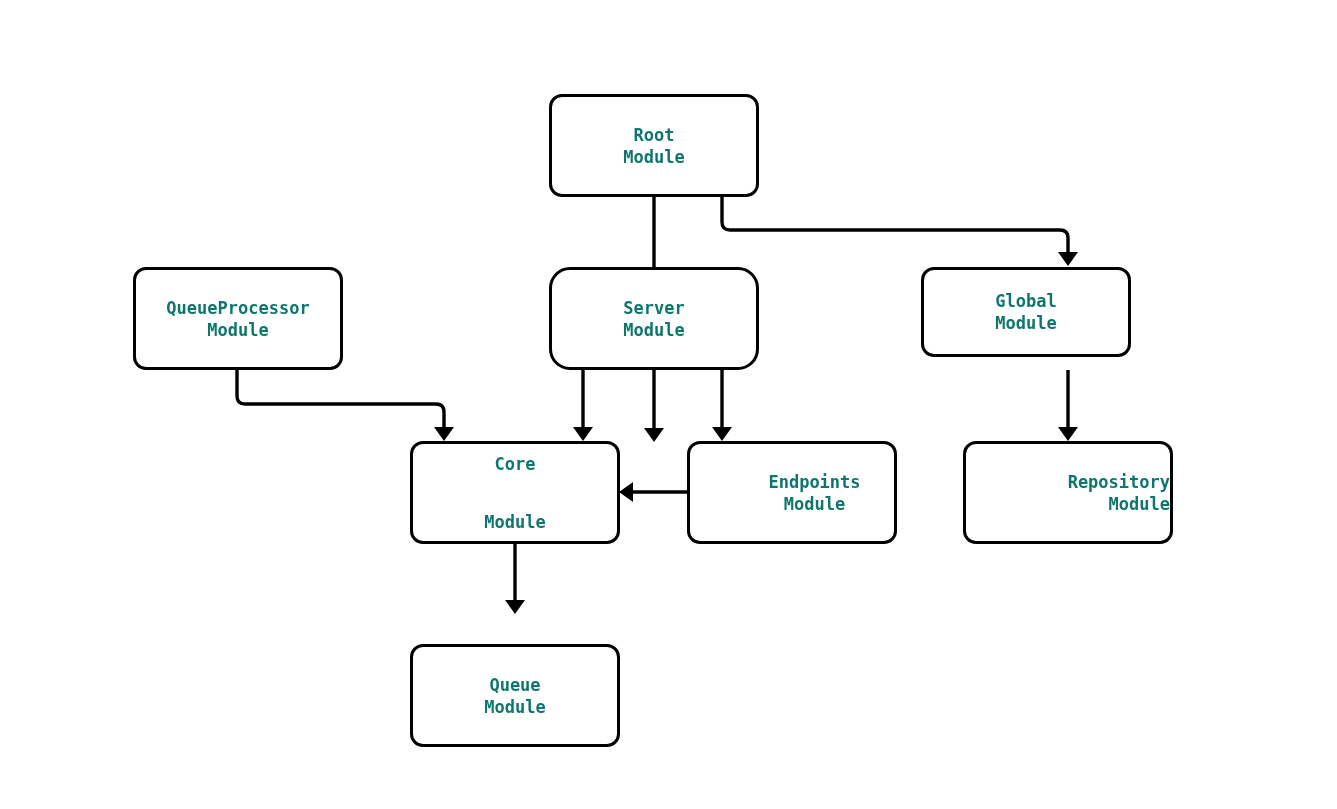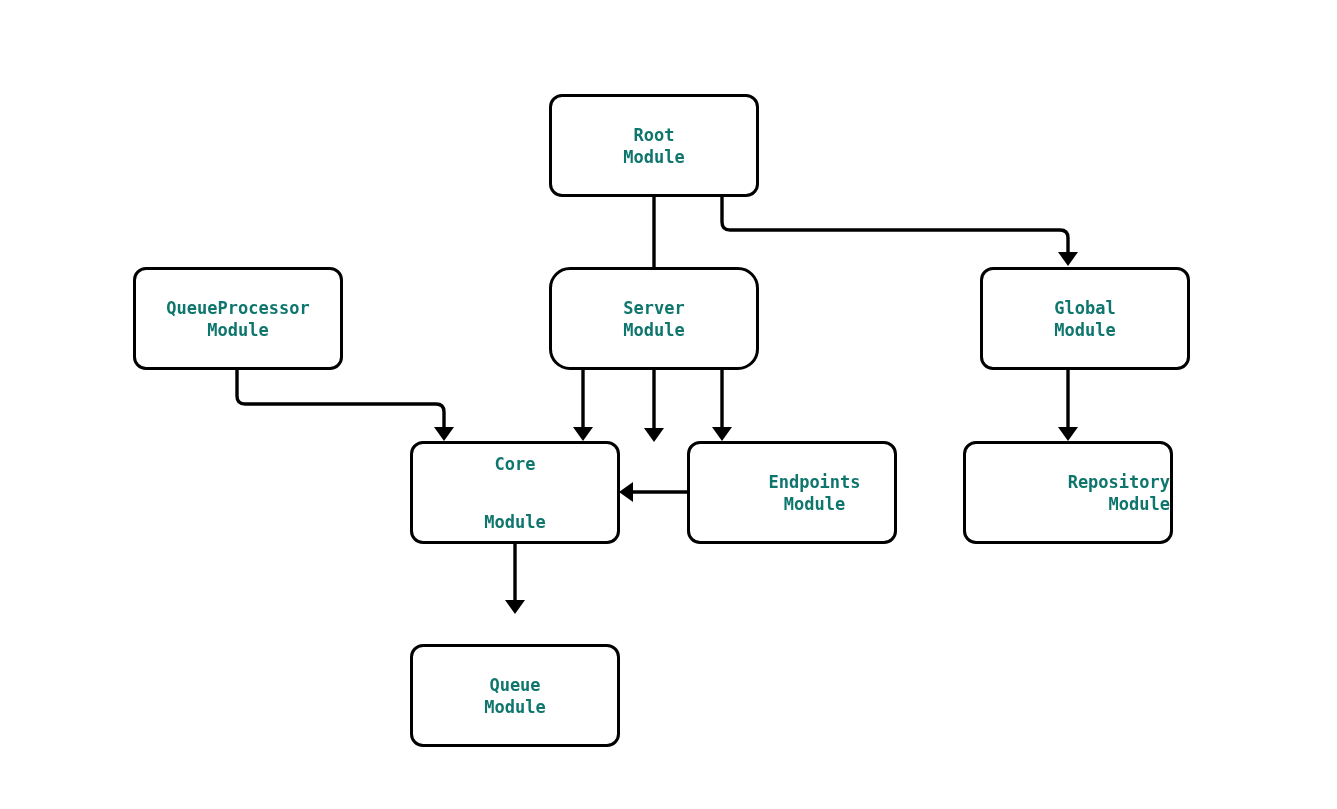--- a/index.html
+++ b/index.html
@@ -106,21 +106,21 @@
   <div class="node" style="left:133px; top:267px; width:210px; height:103px;">
     <div class="node-label">QueueProcessor</div>
     <div class="node-label">Module</div>
   </div>
 
   <div class="node" style="left:549px; top:267px; width:210px; height:103px;border-radius:21px;">
     <div class="node-label">Server</div>
     <div class="node-label">Module</div>
   </div>
 
-  <div class="node" style="left:980px; top:267px; width:210px; height:103px;">
+  <div class="node" style="left:921px; top:267px; width:210px; height:90px;">
     <div class="node-label">Global</div>
     <div class="node-label">Module</div>
   </div>
 
   <div class="node" style="left:410px; top:441px; width:210px; height:103px;gap:36px;">
     <div class="node-label">Core</div>
     <div class="node-label">Module</div>
   </div>
 
   <div class="node" style="left:687px; top:441px; width:210px; height:103px;padding-left:45px;">

